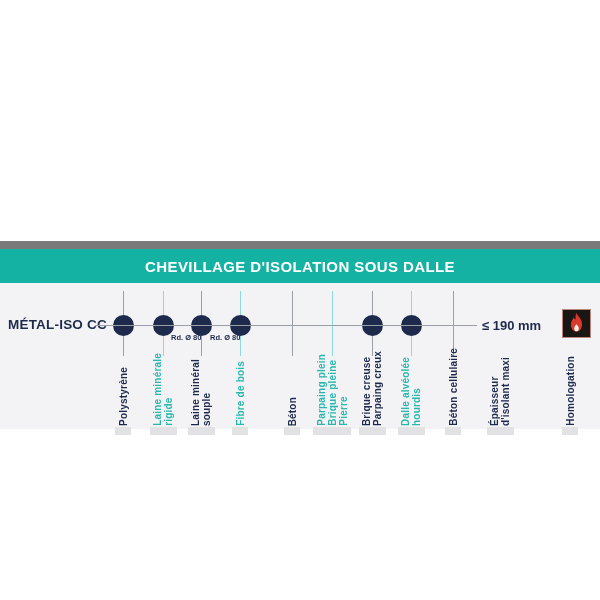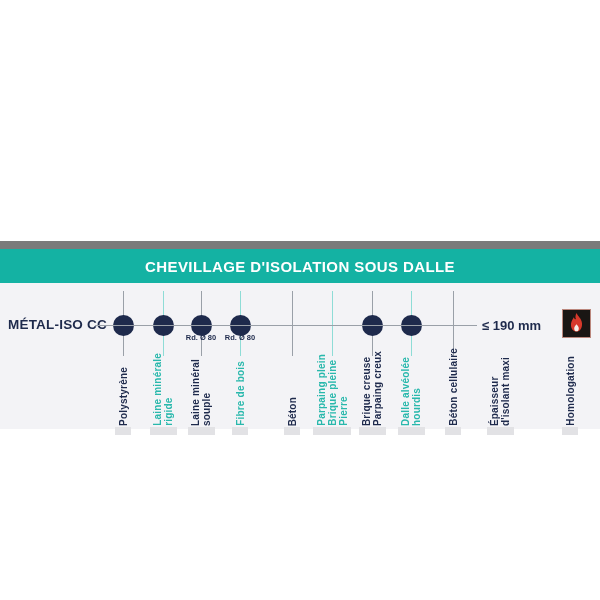--- a/index.html
+++ b/index.html
@@ -11,21 +11,21 @@
   .header .title{color:#ffffff;font-size:15px;font-weight:600;letter-spacing:.4px;}
   .table-bg{position:absolute;left:0;top:245px;width:600px;height:146px;background:#f3f3f6;}
   .product{position:absolute;left:8px;top:279px;font-size:13.5px;font-weight:700;color:#1e2a4c;
            letter-spacing:.2px;}
   .h-line{position:absolute;left:95px;top:287px;width:382px;height:1px;background:#9aa0a8;}
   .limit{position:absolute;left:482px;top:280px;font-size:13px;font-weight:600;color:#1e2a4c;}
   .fire-box{position:absolute;left:562px;top:271px;width:29px;height:29px;background:#1a1614;
             border:1px solid #bb877d;box-sizing:border-box;}
   .v-line{position:absolute;top:253px;width:1px;height:65px;}
   .dot{position:absolute;top:277px;width:21px;height:21px;border-radius:50%;background:#1e2a4c;}
-  .note{position:absolute;top:295px;width:60px;text-align:center;font-size:7.5px;
+  .note{position:absolute;top:295px;width:60px;text-align:left;font-size:7.5px;
         font-weight:600;color:#1e2a4c;}
   .col-label{position:absolute;bottom:212px;writing-mode:vertical-rl;
              transform:translateX(-50%) rotate(180deg);white-space:pre-line;
              font-size:10px;font-weight:700;line-height:11px;letter-spacing:.2px;text-align:left;}
   .stub{position:absolute;top:389px;height:8px;background:#e2e2e5;}
 </style>
 </head>
 <body>
 
 <div id="stage">

